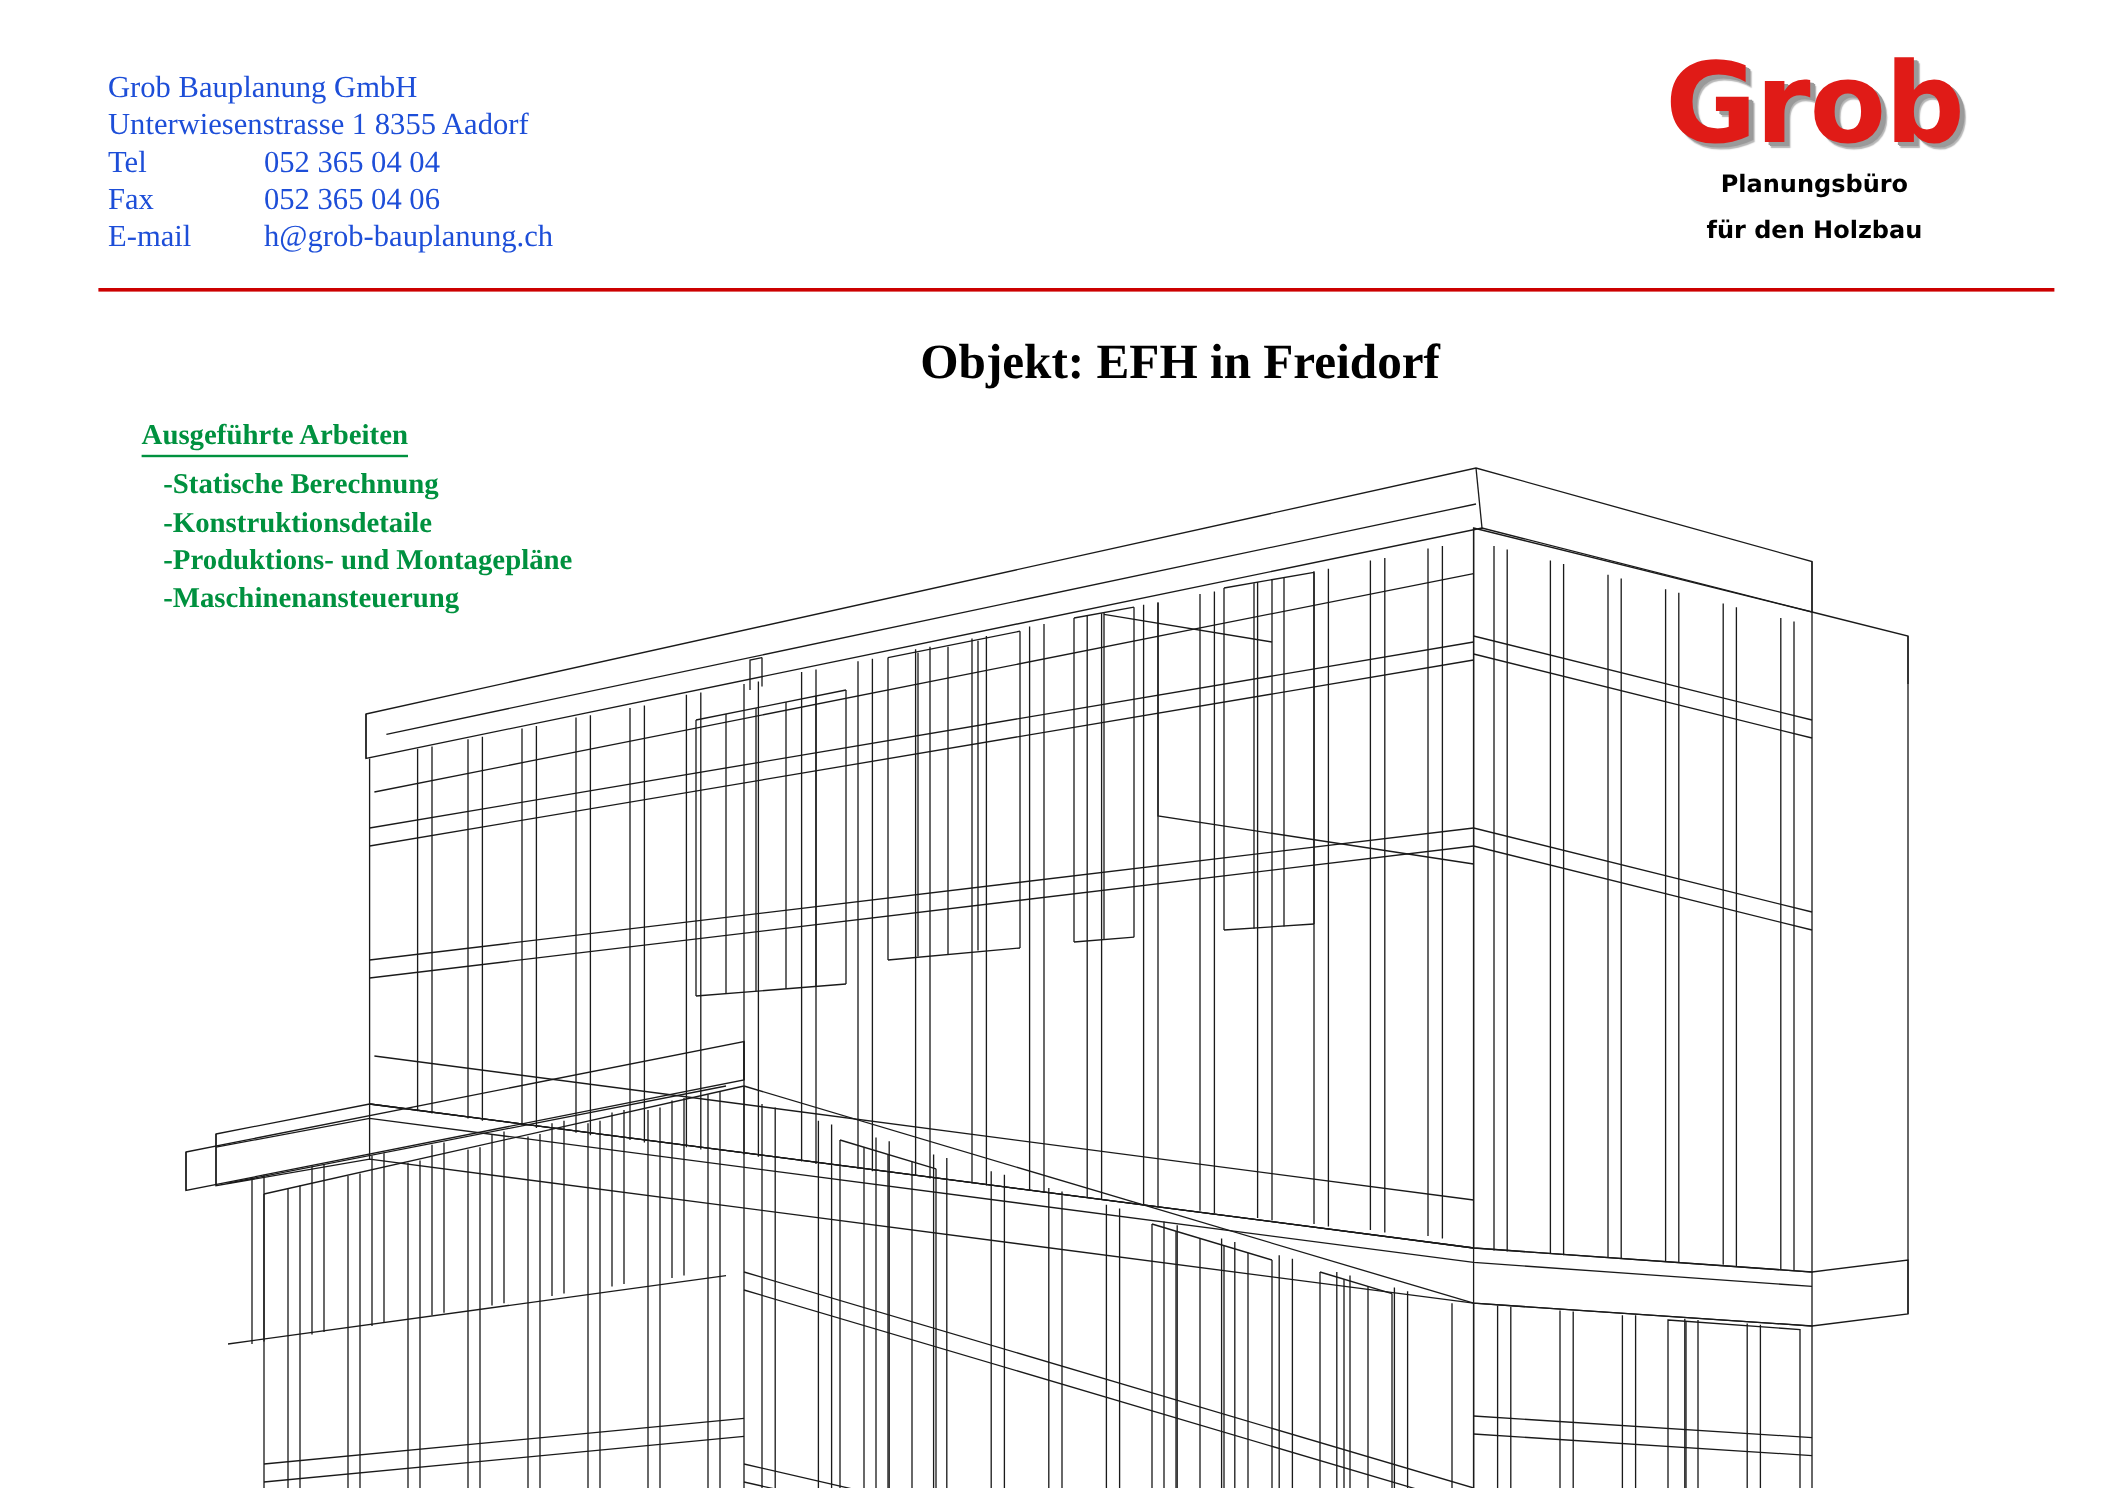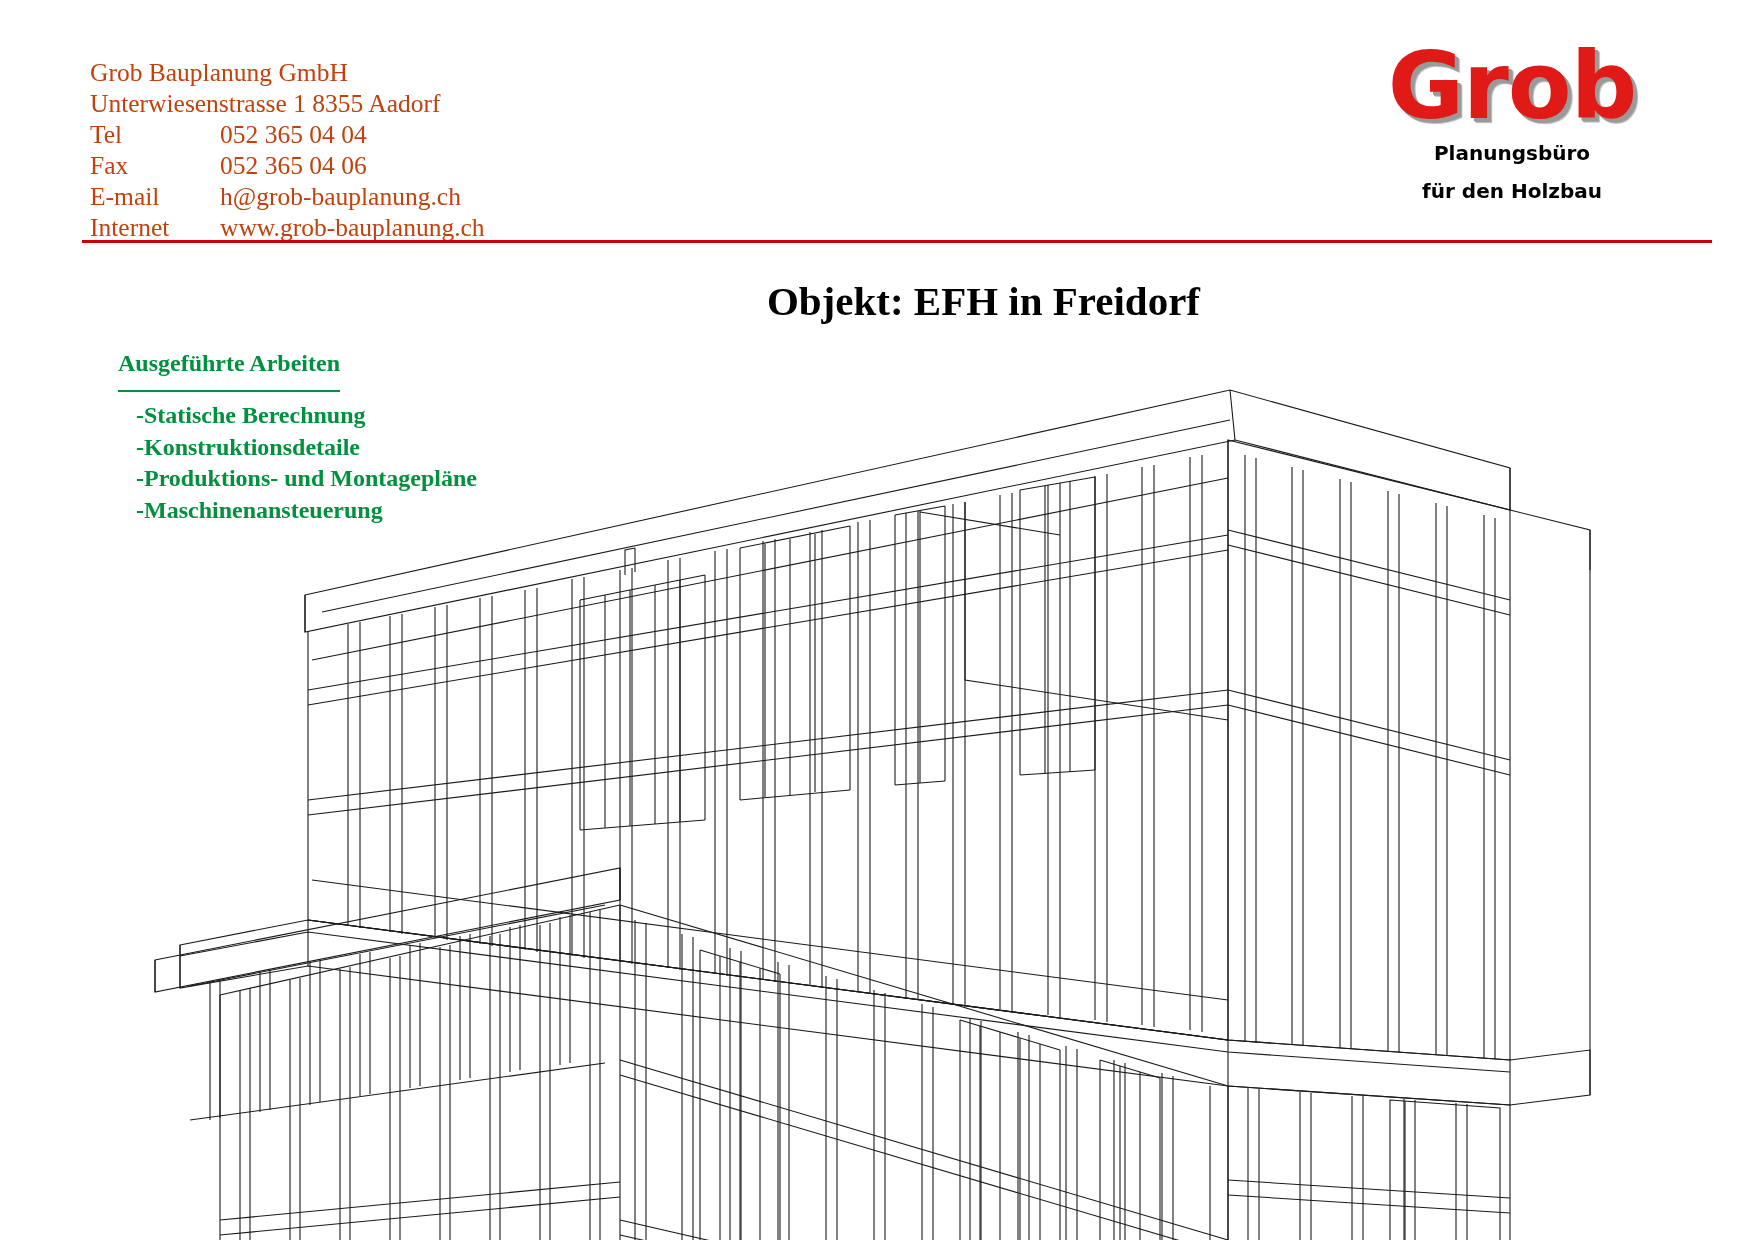--- a/index.html
+++ b/index.html
@@ -24,21 +24,21 @@
     width: 1757px;
     height: 268px;
   }
   .contact-block {
     position: absolute;
     left: 90px;
     top: 57px;
     font-family: "Liberation Serif", serif;
     font-size: 25.5px;
     line-height: 31px;
-    color: #c2410c;
+    color: #1d4ed8;
     white-space: nowrap;
   }
   .contact-line {
     display: block;
     height: 31px;
   }
   .contact-line .lbl {
     display: inline-block;
     width: 130px;
   }
@@ -111,21 +111,21 @@
     width: 520px;
     font-family: "Liberation Serif", serif;
     color: #00913f;
   }
   .works-heading {
     font-weight: bold;
     font-size: 24px;
     line-height: 30px;
     display: inline-block;
     border-bottom: 2px solid #00913f;
-    padding-bottom: 12px;
+    padding-bottom: 1px;
     color: #00913f;
   }
   .works-list {
     margin: 8px 0 0 0;
     padding: 0;
     list-style: none;
   }
   .works-list li {
     font-weight: bold;
     font-size: 24px;
@@ -162,23 +162,20 @@
       <span class="lbl">Unterwiesenstrasse 1    8355 Aadorf</span>
     </span>
     <span class="contact-line">
       <span class="lbl">Tel</span><span class="val">052  365 04 04</span>
     </span>
     <span class="contact-line">
       <span class="lbl">Fax</span><span class="val">052  365 04 06</span>
     </span>
     <span class="contact-line">
       <span class="lbl">E-mail</span><span class="val">h@grob-bauplanung.ch</span>
-    </span>
-    <span class="contact-line">
-      <span class="lbl">Internet</span><span class="val">www.grob-bauplanung.ch</span>
     </span>
   </div>
 
   <div class="logo-block">
     <div class="logo-word">Grob</div>
     <div class="logo-sub">Planungsbüro</div>
     <div class="logo-sub">für den Holzbau</div>
   </div>
 
   <div class="header-rule"></div>

